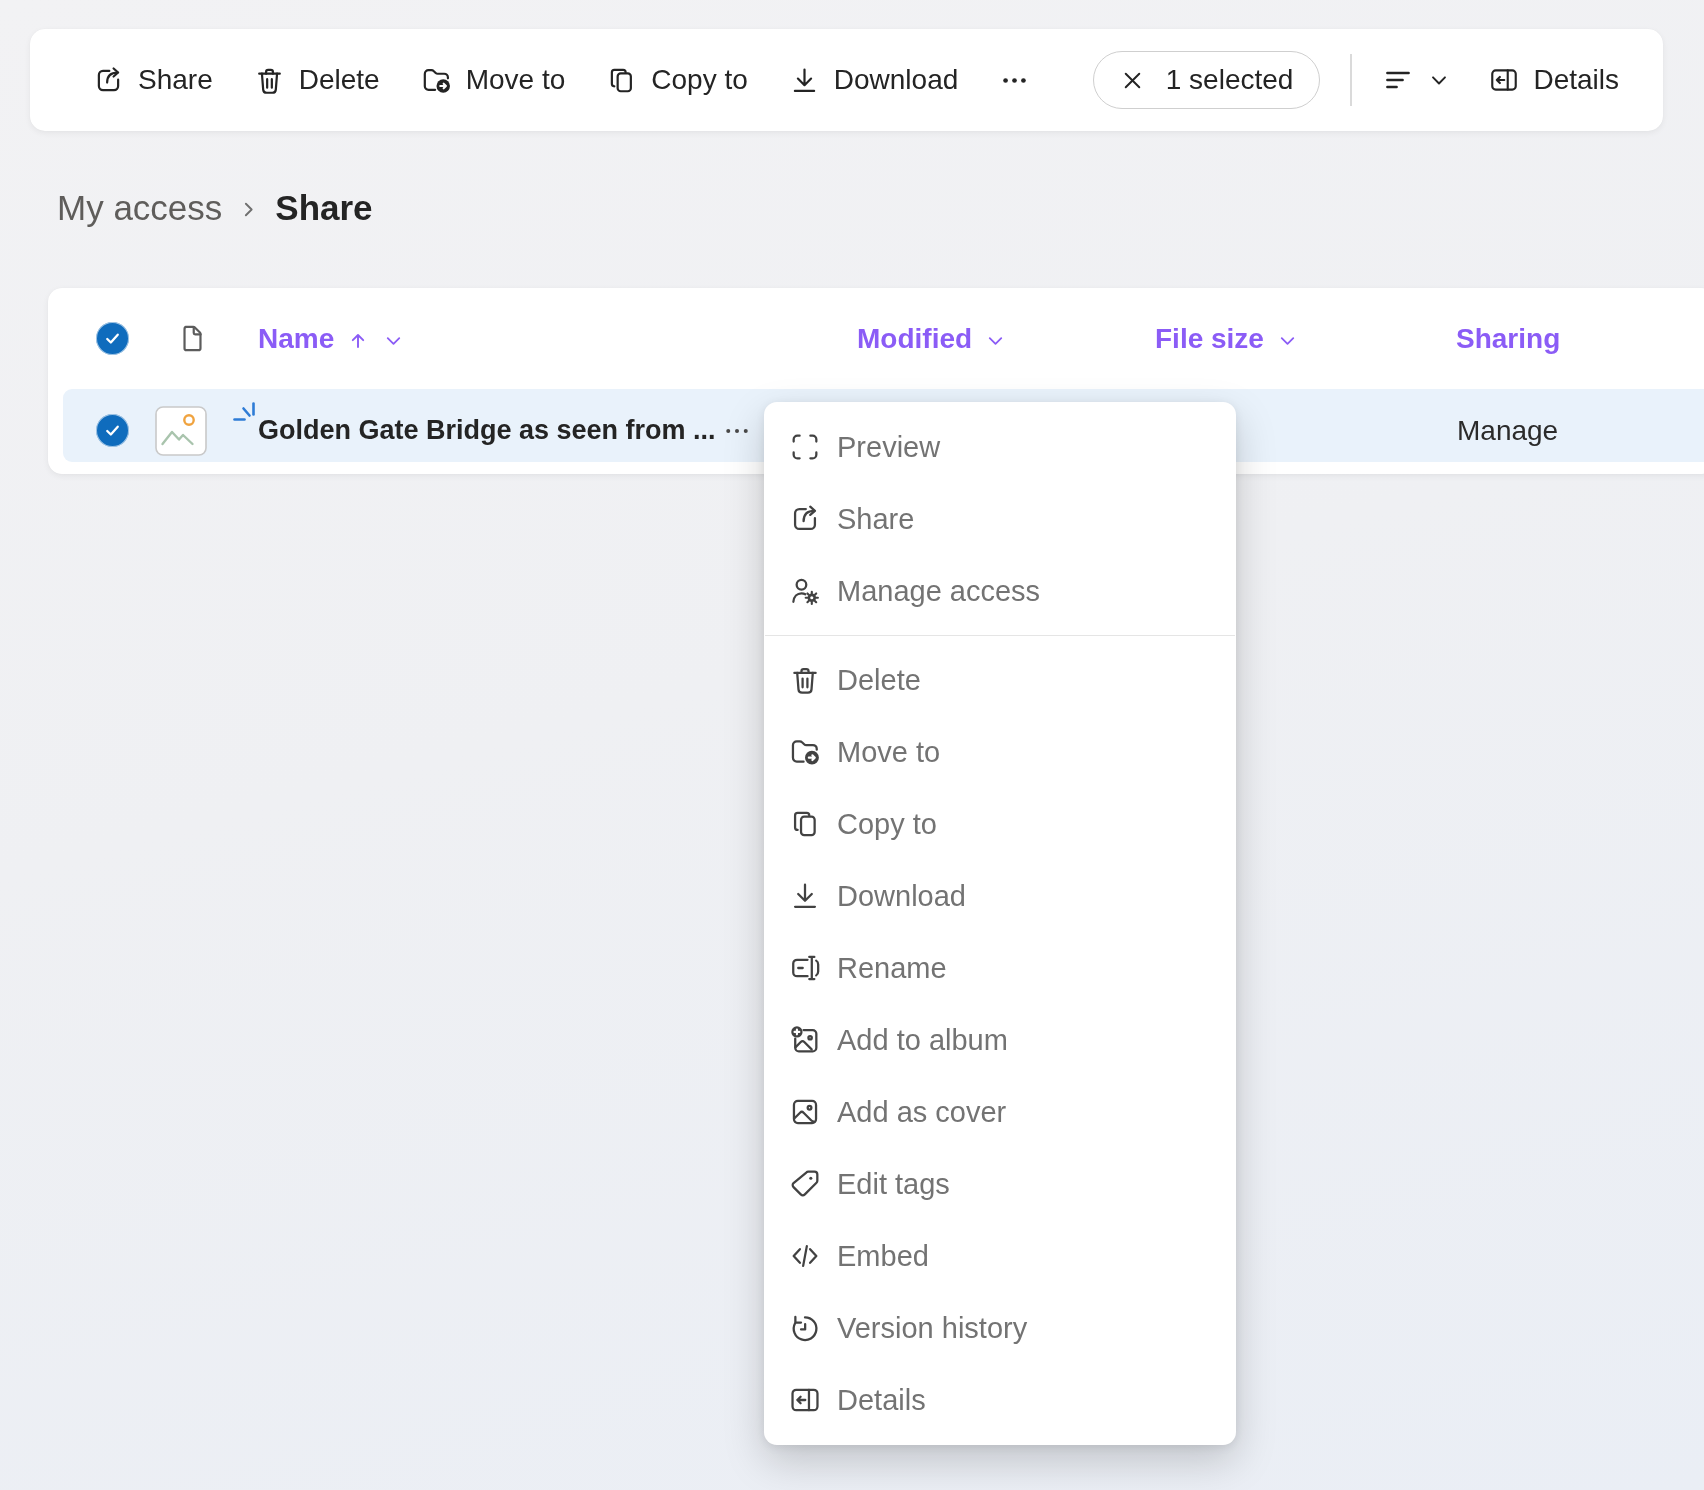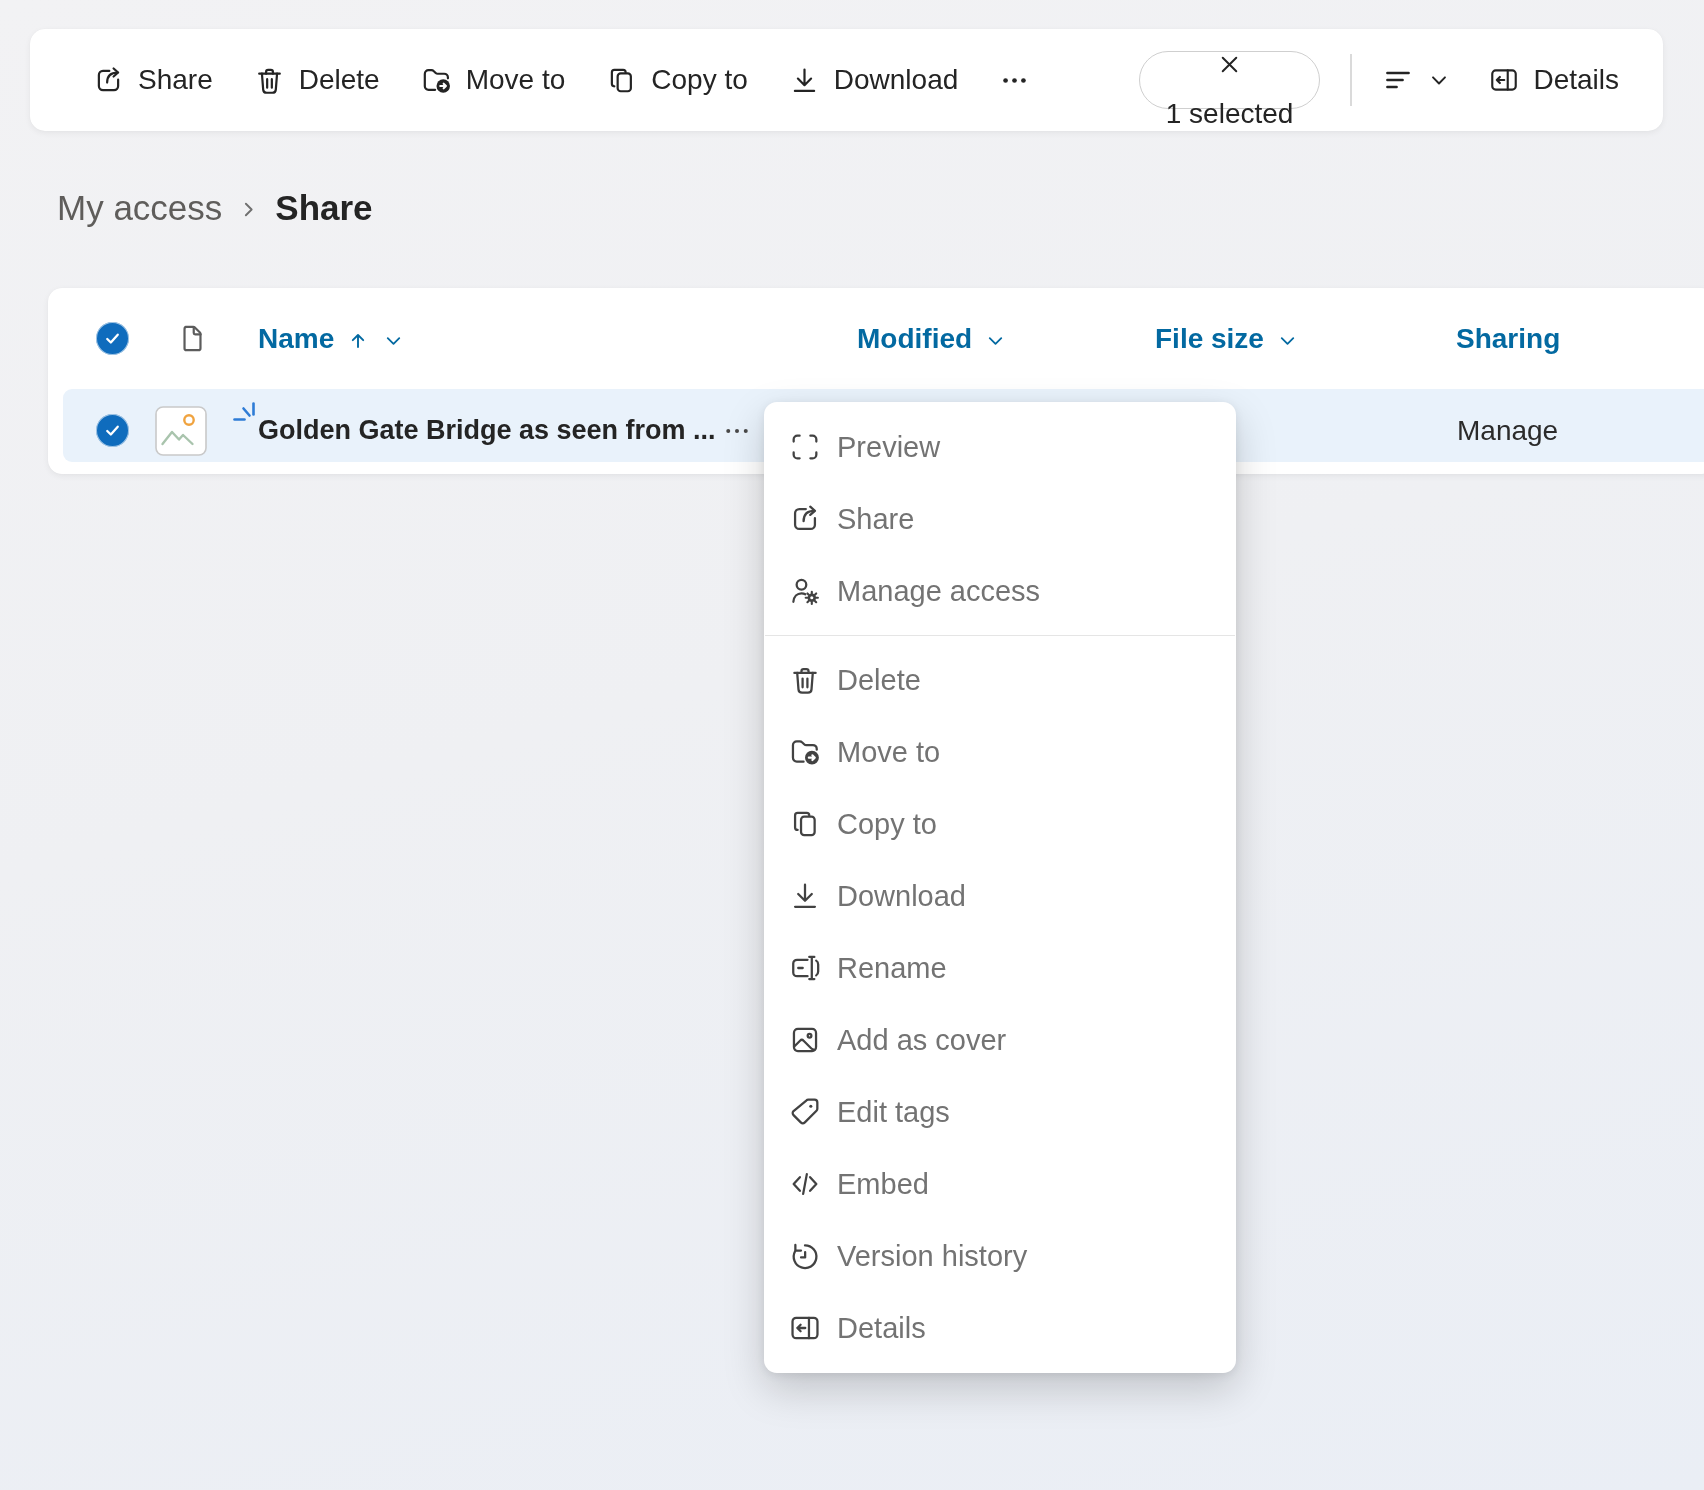--- a/index.html
+++ b/index.html
@@ -25,21 +25,21 @@
   }
   .tb-btn {
     display:flex; align-items:center; gap:13px; margin-right:40px;
     font-size:28px; color:#242424; cursor:pointer; white-space:nowrap;
   }
   .tb-btn .ic { color:#242424; }
   .tb-more { margin-right:0; }
   .pill {
     margin-left:auto; display:flex; align-items:center; gap:21px;
     height:58px; padding:0 26px; border:1.5px solid #cfcfcf; border-radius:29px;
-    font-size:28px; color:#242424; cursor:pointer; white-space:nowrap;flex-direction:column;
+    font-size:28px; color:#242424; cursor:pointer; white-space:nowrap;
   }
   .tb-divider { width:2px; height:52px; background:#dadada; margin:0 30px; }
   .sort-btn { display:flex; align-items:center; gap:12px; cursor:pointer; color:#242424; }
   .details-btn { display:flex; align-items:center; gap:13px; margin-left:36px;
     font-size:28px; color:#242424; cursor:pointer; white-space:nowrap; }
 
   
   .breadcrumb {
     position:absolute; left:57px; top:188px; display:flex; align-items:center;
     font-size:35px;
@@ -49,21 +49,21 @@
   .bc-current { color:#242424; font-weight:bold; }
 
   
   .table-card {
     position:absolute; left:48px; top:288px; width:1668px; height:186px;
     background:#ffffff; border-radius:14px;
     box-shadow:0 2px 6px rgba(0,0,0,0.06), 0 0 1px rgba(0,0,0,0.05);
   }
   .thead { position:absolute; left:0; top:0; width:100%; height:101px; }
   .hcell { position:absolute; top:0; height:101px; display:flex; align-items:center;
-    font-size:28px; font-weight:bold; color:#0369a1; gap:12px; cursor:pointer; }
+    font-size:28px; font-weight:bold; color:#8b5cf6; gap:12px; cursor:pointer; }
   .hcb { left:48px; } .hdoc { left:128px; color:#5c5c5c; }
   .hname { left:210px; } .hmod { left:809px; } .hsize { left:1107px; } .hshare { left:1408px; }
   .checkbox {
     width:33px; height:33px; border-radius:50%; background:#0f6cbd;
     display:flex; align-items:center; justify-content:center; cursor:pointer;
     box-shadow:0 0 0 1px rgba(255,255,255,0.6) inset;
   }
   .hchev { margin-top:4px; }
 
   .frow {
@@ -391,20 +391,32 @@
         <svg width="34" height="34" viewBox="0 0 24 24" fill="none" stroke="currentColor" stroke-width="1.6" stroke-linecap="round" stroke-linejoin="round">
           <path d="M13.8,6.2 H6.4 C4.9,6.2 3.7,7.4 3.7,8.9 v6.2 c0,1.5 1.2,2.7 2.7,2.7 h7.4"></path>
           <path d="M19.9,6.8 c0.9,0.5 1.4,1.5 1.4,2.7 v5 c0,1.2 -0.5,2.2 -1.4,2.7"></path>
           <path d="M7.2,12 h3.2"></path>
           <path d="M16.8,4.2 V19.8 M15,4.2 h3.6 M15,19.8 h3.6"></path>
         </svg>
       </span>
       <span class="mil">Rename</span>
     </div>
 
+    <div class="mi">
+      <span class="mic">
+        <svg width="34" height="34" viewBox="0 0 24 24" fill="none" stroke="currentColor" stroke-width="1.6" stroke-linecap="round" stroke-linejoin="round">
+          <path d="M11,5 h6.4 c1.5,0 2.6,1.2 2.6,2.6 v9.8 c0,1.5 -1.2,2.6 -2.6,2.6 H7.7 c-1.5,0 -2.6,-1.2 -2.6,-2.6 V11"></path>
+          <circle cx="15.6" cy="10.4" r="1.2"></circle>
+          <path d="M5.4,17 l3.6,-3.6 c0.7,-0.7 1.8,-0.7 2.5,0 l5.2,5.2"></path>
+          <circle cx="6.3" cy="6.3" r="4" fill="currentColor" stroke="none"></circle>
+          <path d="M6.3,4.6 v3.4 M4.6,6.3 h3.4" stroke="#ffffff" stroke-width="1.5"></path>
+        </svg>
+      </span>
+      <span class="mil">Add to album</span>
+    </div>
 
     <div class="mi">
       <span class="mic">
         <svg width="34" height="34" viewBox="0 0 24 24" fill="none" stroke="currentColor" stroke-width="1.6" stroke-linecap="round" stroke-linejoin="round">
           <rect x="4.2" y="4.2" width="15.6" height="15.6" rx="2.8"></rect>
           <circle cx="15.2" cy="9" r="1.3"></circle>
           <path d="M4.6,16.4 l3.9,-3.9 c0.7,-0.7 1.8,-0.7 2.5,0 l5.5,5.5 c0.5,0.5 1.1,0.8 1.8,0.8"></path>
         </svg>
       </span>
       <span class="mil">Add as cover</span>

